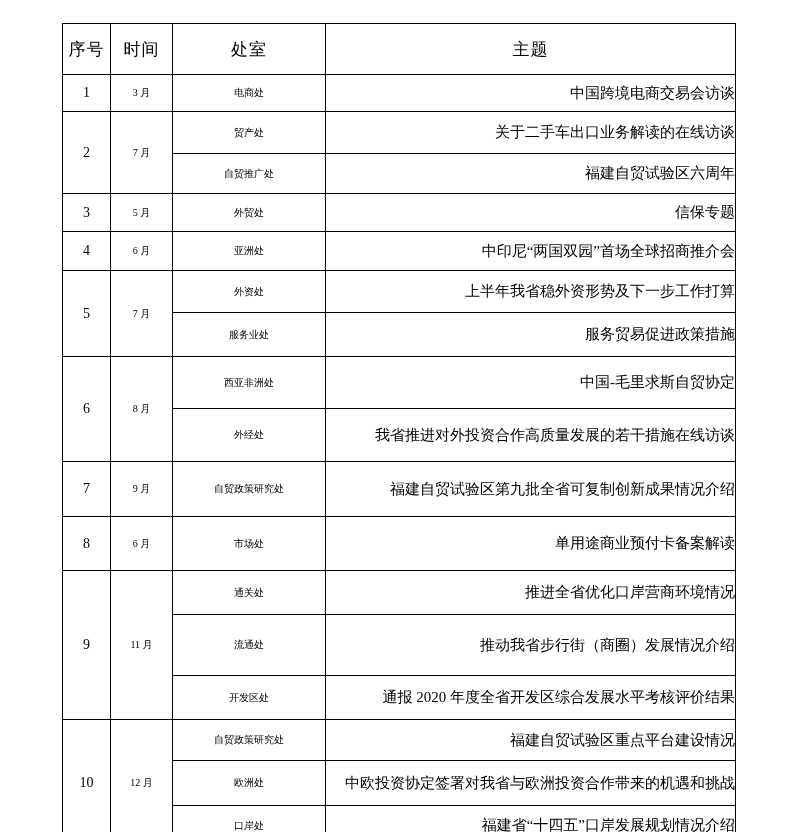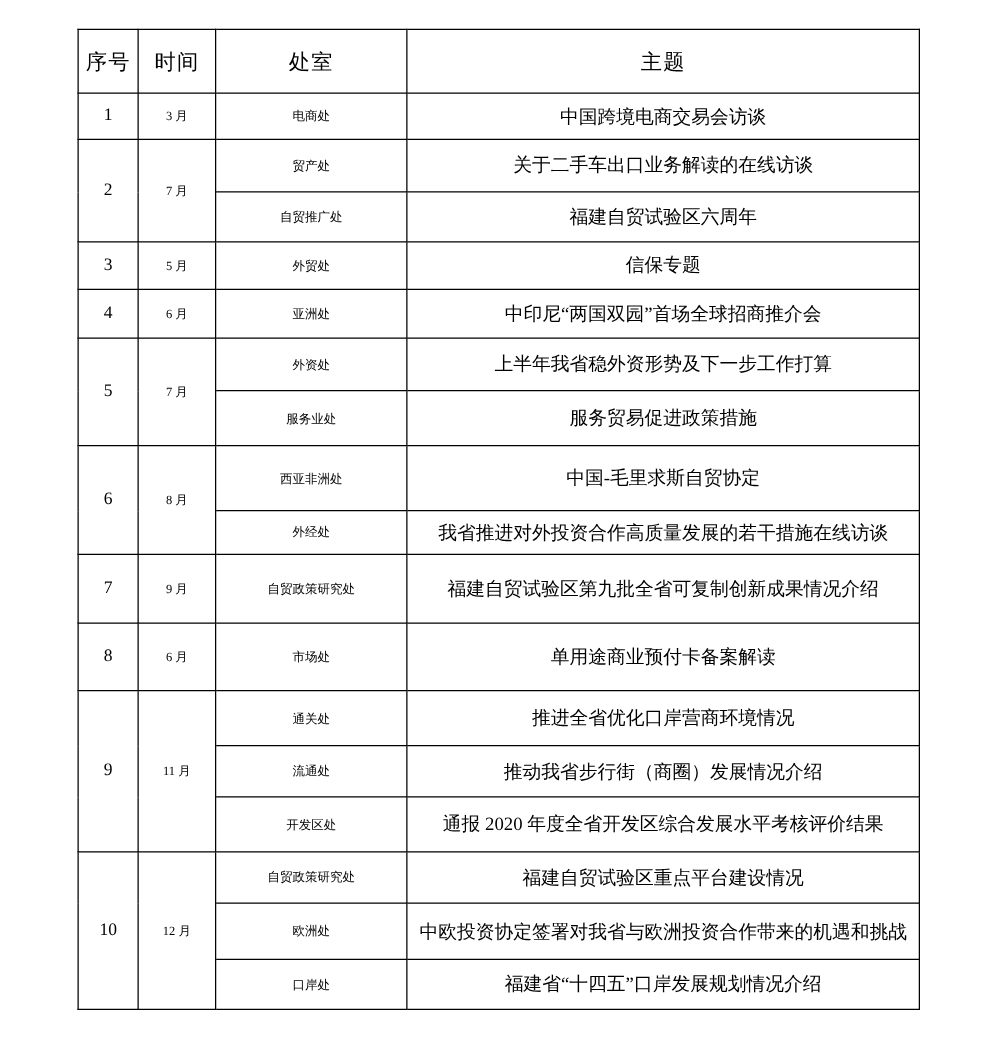--- a/index.html
+++ b/index.html
@@ -41,21 +41,21 @@
     font-size: 17px;
     text-align: center;
     letter-spacing: 1px;
   }
   td.no, td.month, td.dept {
     text-align: center;
     font-size: 10px;
   }
   td.no { font-size: 14px; }
   td.topic {
-    text-align: center;
+    text-align: right;
     font-size: 15px;
     padding-left: 2px;
   }
 </style>
 </head>
 <body>
 
 <div class="table-wrap">
   <table class="schedule">
     <colgroup>
@@ -114,21 +114,21 @@
       <td class="dept">服务业处</td>
       <td class="topic">服务贸易促进政策措施</td>
     </tr>
 
     <tr style="height:52px">
       <td class="no" rowspan="2">6</td>
       <td class="month" rowspan="2">8 月</td>
       <td class="dept">西亚非洲处</td>
       <td class="topic">中国-毛里求斯自贸协定</td>
     </tr>
-    <tr style="height:35px">
+    <tr style="height:53px">
       <td class="dept">外经处</td>
       <td class="topic">我省推进对外投资合作高质量发展的若干措施在线访谈</td>
     </tr>
 
     <tr style="height:55px">
       <td class="no">7</td>
       <td class="month">9 月</td>
       <td class="dept">自贸政策研究处</td>
       <td class="topic">福建自贸试验区第九批全省可复制创新成果情况介绍</td>
     </tr>
@@ -139,21 +139,21 @@
       <td class="dept">市场处</td>
       <td class="topic">单用途商业预付卡备案解读</td>
     </tr>
 
     <tr style="height:44px">
       <td class="no" rowspan="3">9</td>
       <td class="month" rowspan="3">11 月</td>
       <td class="dept">通关处</td>
       <td class="topic">推进全省优化口岸营商环境情况</td>
     </tr>
-    <tr style="height:41px">
+    <tr style="height:61px">
       <td class="dept">流通处</td>
       <td class="topic">推动我省步行街（商圈）发展情况介绍</td>
     </tr>
     <tr style="height:44px">
       <td class="dept">开发区处</td>
       <td class="topic">通报 2020 年度全省开发区综合发展水平考核评价结果</td>
     </tr>
 
     <tr style="height:41px">
       <td class="no" rowspan="3">10</td>

